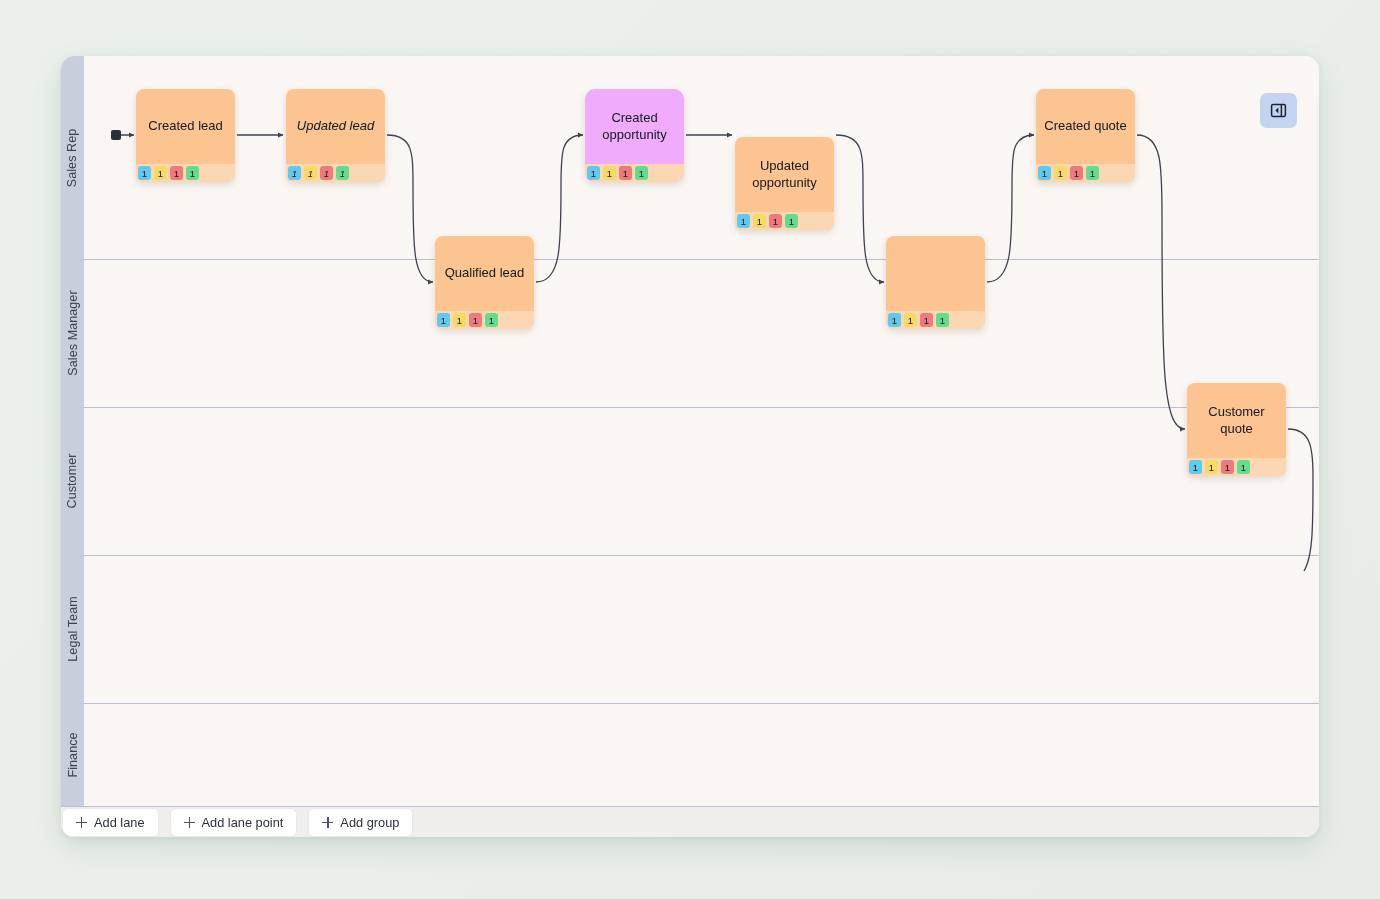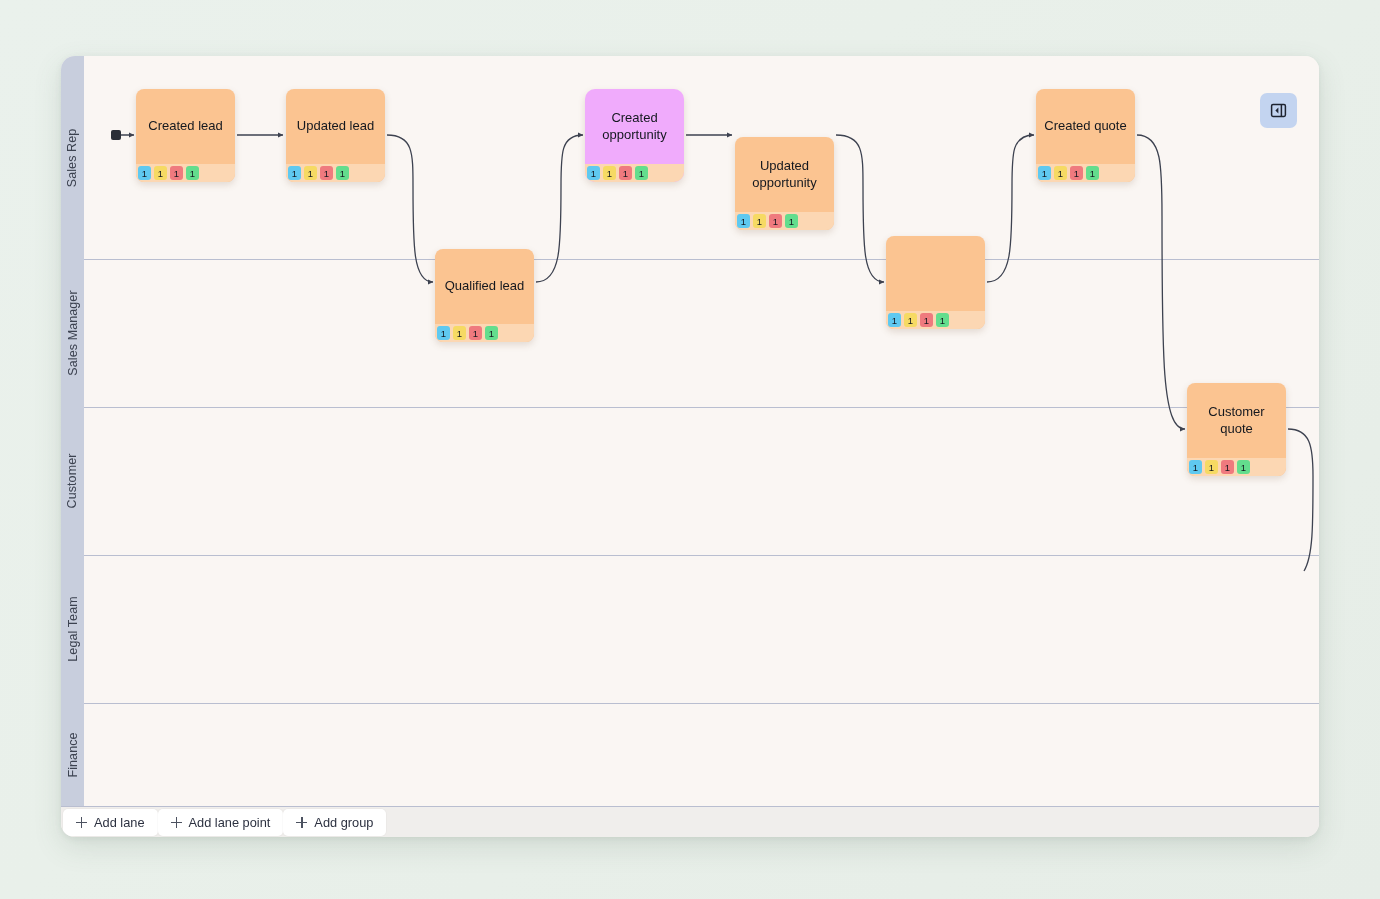--- a/index.html
+++ b/index.html
@@ -59,21 +59,21 @@
   }
 
   
   #toolbar {
     position: absolute; left: 0; bottom: 0;
     width: 1258px; height: 31px;
     background: #f0eeec;
     border-top: 1px solid #b9bed0;
     display: flex; align-items: center;
     padding-left: 2px;
-    gap: 0;
+    gap: 13px;
   }
   .tool-btn {
     height: 27px;
     display: flex; align-items: center;
     gap: 7px;
     padding: 0 13px;
     background: #ffffff;
     border-radius: 5px;
     font-size: 12.8px;
     color: #2c3140;
@@ -216,30 +216,30 @@
     <div id="nodes-layer">
         <div class="node" style="left: 75px; top: 33px; width: 99px; height: 93px; background: rgb(251, 196, 145);">
           <div class="node-title">Created lead</div>
           <div class="node-footer" style="background: rgb(252, 215, 179);">
             <div class="badge" style="background: rgb(95, 201, 240);">1</div>
             <div class="badge" style="background: rgb(246, 218, 99);">1</div>
             <div class="badge" style="background: rgb(239, 122, 126);">1</div>
             <div class="badge" style="background: rgb(99, 221, 141);">1</div>
           </div>
         </div>
-        <div class="node" style="left: 225px; top: 33px; width: 99px; height: 93px; background: rgb(251, 196, 145);">
+        <div class="node" style="left: 225px; top: 33px; width: 99px; height: 93px; background: rgb(251, 196, 145); font-style: italic;">
           <div class="node-title">Updated lead</div>
           <div class="node-footer" style="background: rgb(252, 215, 179);">
             <div class="badge" style="background: rgb(95, 201, 240);">1</div>
             <div class="badge" style="background: rgb(246, 218, 99);">1</div>
             <div class="badge" style="background: rgb(239, 122, 126);">1</div>
             <div class="badge" style="background: rgb(99, 221, 141);">1</div>
           </div>
         </div>
-        <div class="node" style="left: 374px; top: 180px; width: 99px; height: 93px; background: rgb(251, 196, 145); margin-top: 13px;">
+        <div class="node" style="left: 374px; top: 180px; width: 99px; height: 93px; background: rgb(251, 196, 145);">
           <div class="node-title">Qualified lead</div>
           <div class="node-footer" style="background: rgb(252, 215, 179);">
             <div class="badge" style="background: rgb(95, 201, 240);">1</div>
             <div class="badge" style="background: rgb(246, 218, 99);">1</div>
             <div class="badge" style="background: rgb(239, 122, 126);">1</div>
             <div class="badge" style="background: rgb(99, 221, 141);">1</div>
           </div>
         </div>
         <div class="node" style="left: 524px; top: 33px; width: 99px; height: 93px; background: #f0abfc; border-radius: 10px;">
           <div class="node-title">Created opportunity</div>

